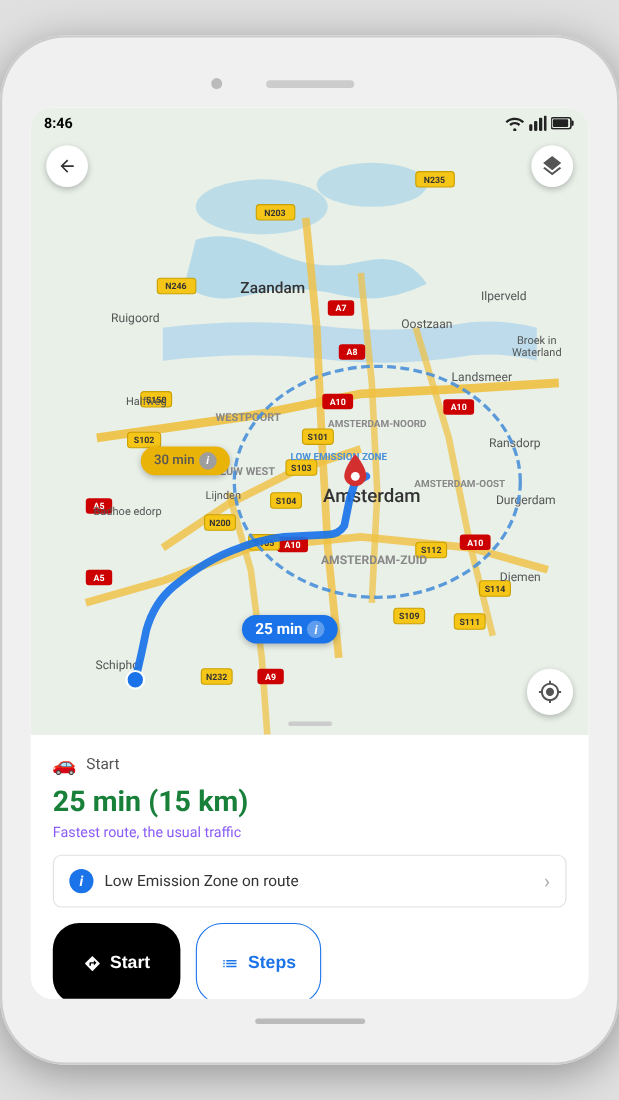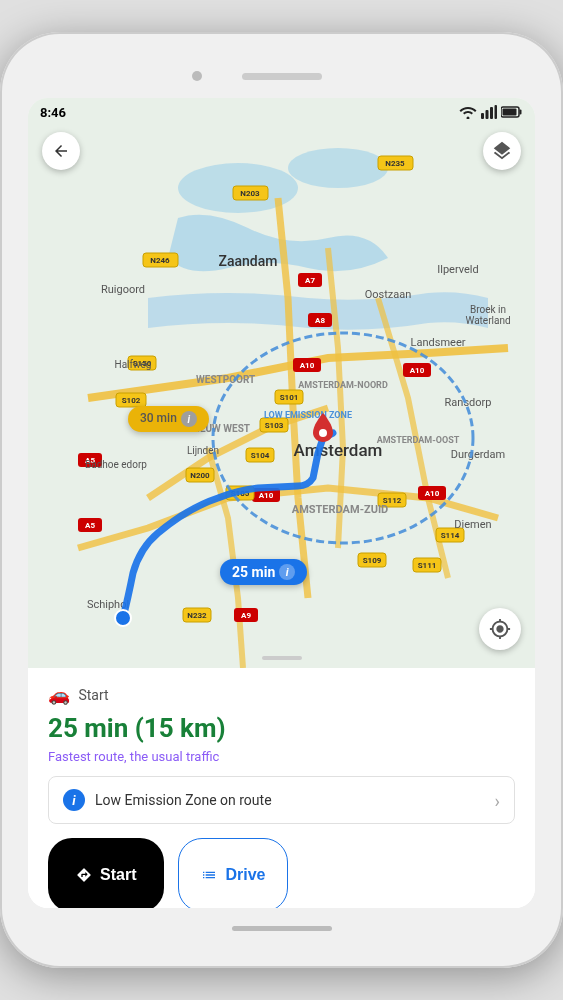--- a/index.html
+++ b/index.html
@@ -537,21 +537,21 @@
         <button class="btn-start">
           <svg width="16" height="16" viewBox="0 0 24 24" fill="white">
             <path d="M21.71 11.29l-9-9a1 1 0 00-1.42 0l-9 9a1 1 0 000 1.42l9 9a1 1 0 001.42 0l9-9a1 1 0 000-1.42zM14 14.5V12h-4v3H8v-4a1 1 0 011-1h5V7.5l3.5 3.5-3.5 3.5z"></path>
           </svg>
           <span>Start</span>
         </button>
         <button class="btn-steps">
           <svg width="16" height="16" viewBox="0 0 24 24" fill="#1a73e8">
             <path d="M3 13h2v-2H3v2zm0 4h2v-2H3v2zm0-8h2V7H3v2zm4 4h14v-2H7v2zm0 4h14v-2H7v2zM7 7v2h14V7H7z"></path>
           </svg>
-          <span>Drive</span>
+          <span>Steps</span>
         </button>
       </div>
     </div>
 
     <div class="nav-bar">
       <div style="display:flex;align-items:center;justify-content:center;width:40px;height:40px;">
         <div class="nav-back-icon"></div>
       </div>
       <div style="display:flex;align-items:center;justify-content:center;width:40px;height:40px;">
         <div class="nav-home-icon"></div>

